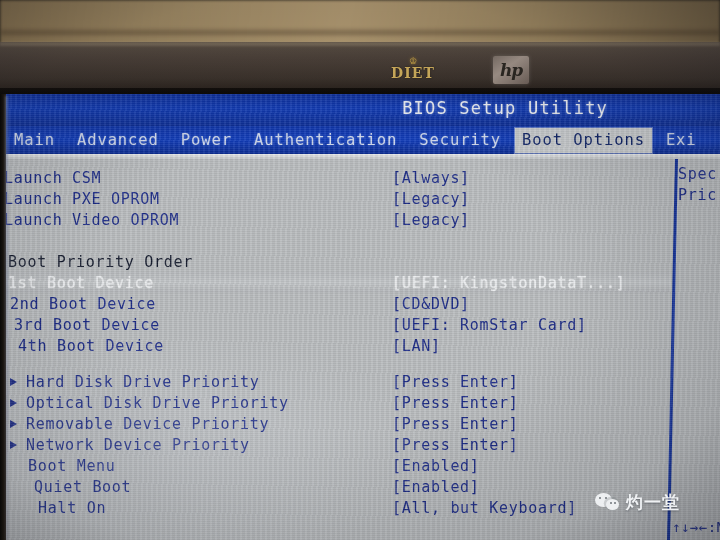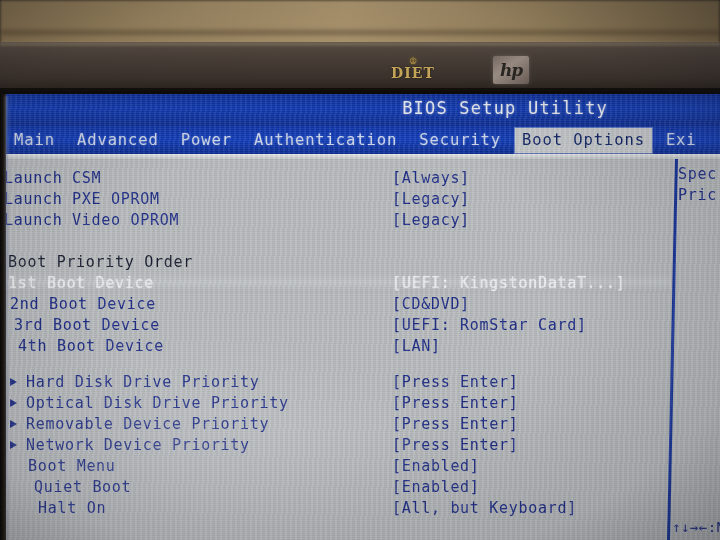--- a/index.html
+++ b/index.html
@@ -366,18 +366,29 @@
       <div>Pric</div>
     </div>
 
     <div class="keys">
       <div>↑↓→←:Mov</div>
       <div>Enter: S</div>
 
     </div>
   </div>
 
+  <div class="wm">
+    <div class="wm-logo">
+      <span class="b1"></span>
+        <span class="b2"></span>
+      <span class="e e1"></span>
+        <span class="e e2"></span>
+      <span class="e e3"></span>
+        <span class="e e4"></span>
+    </div>
+    <div class="wm-text">灼一堂</div>
+  </div>
 
   <div class="scan"></div>
   <div class="moire"></div>
   <div class="glare"></div>
   <div class="vign"></div>
 </div>
 
 </body></html>

